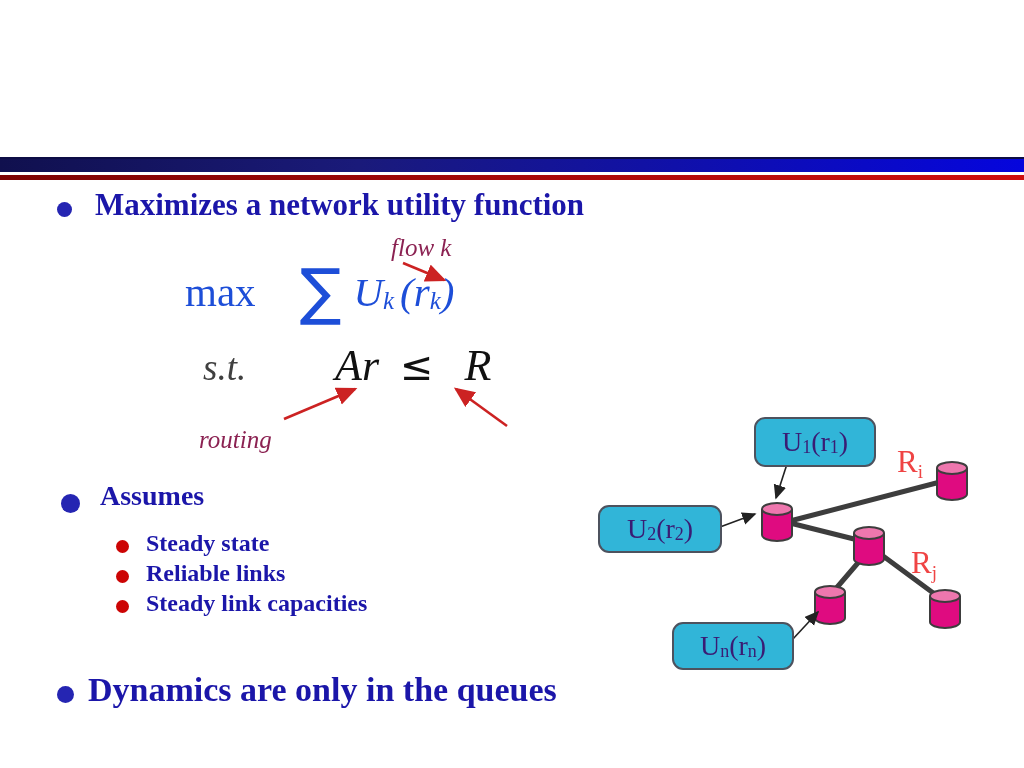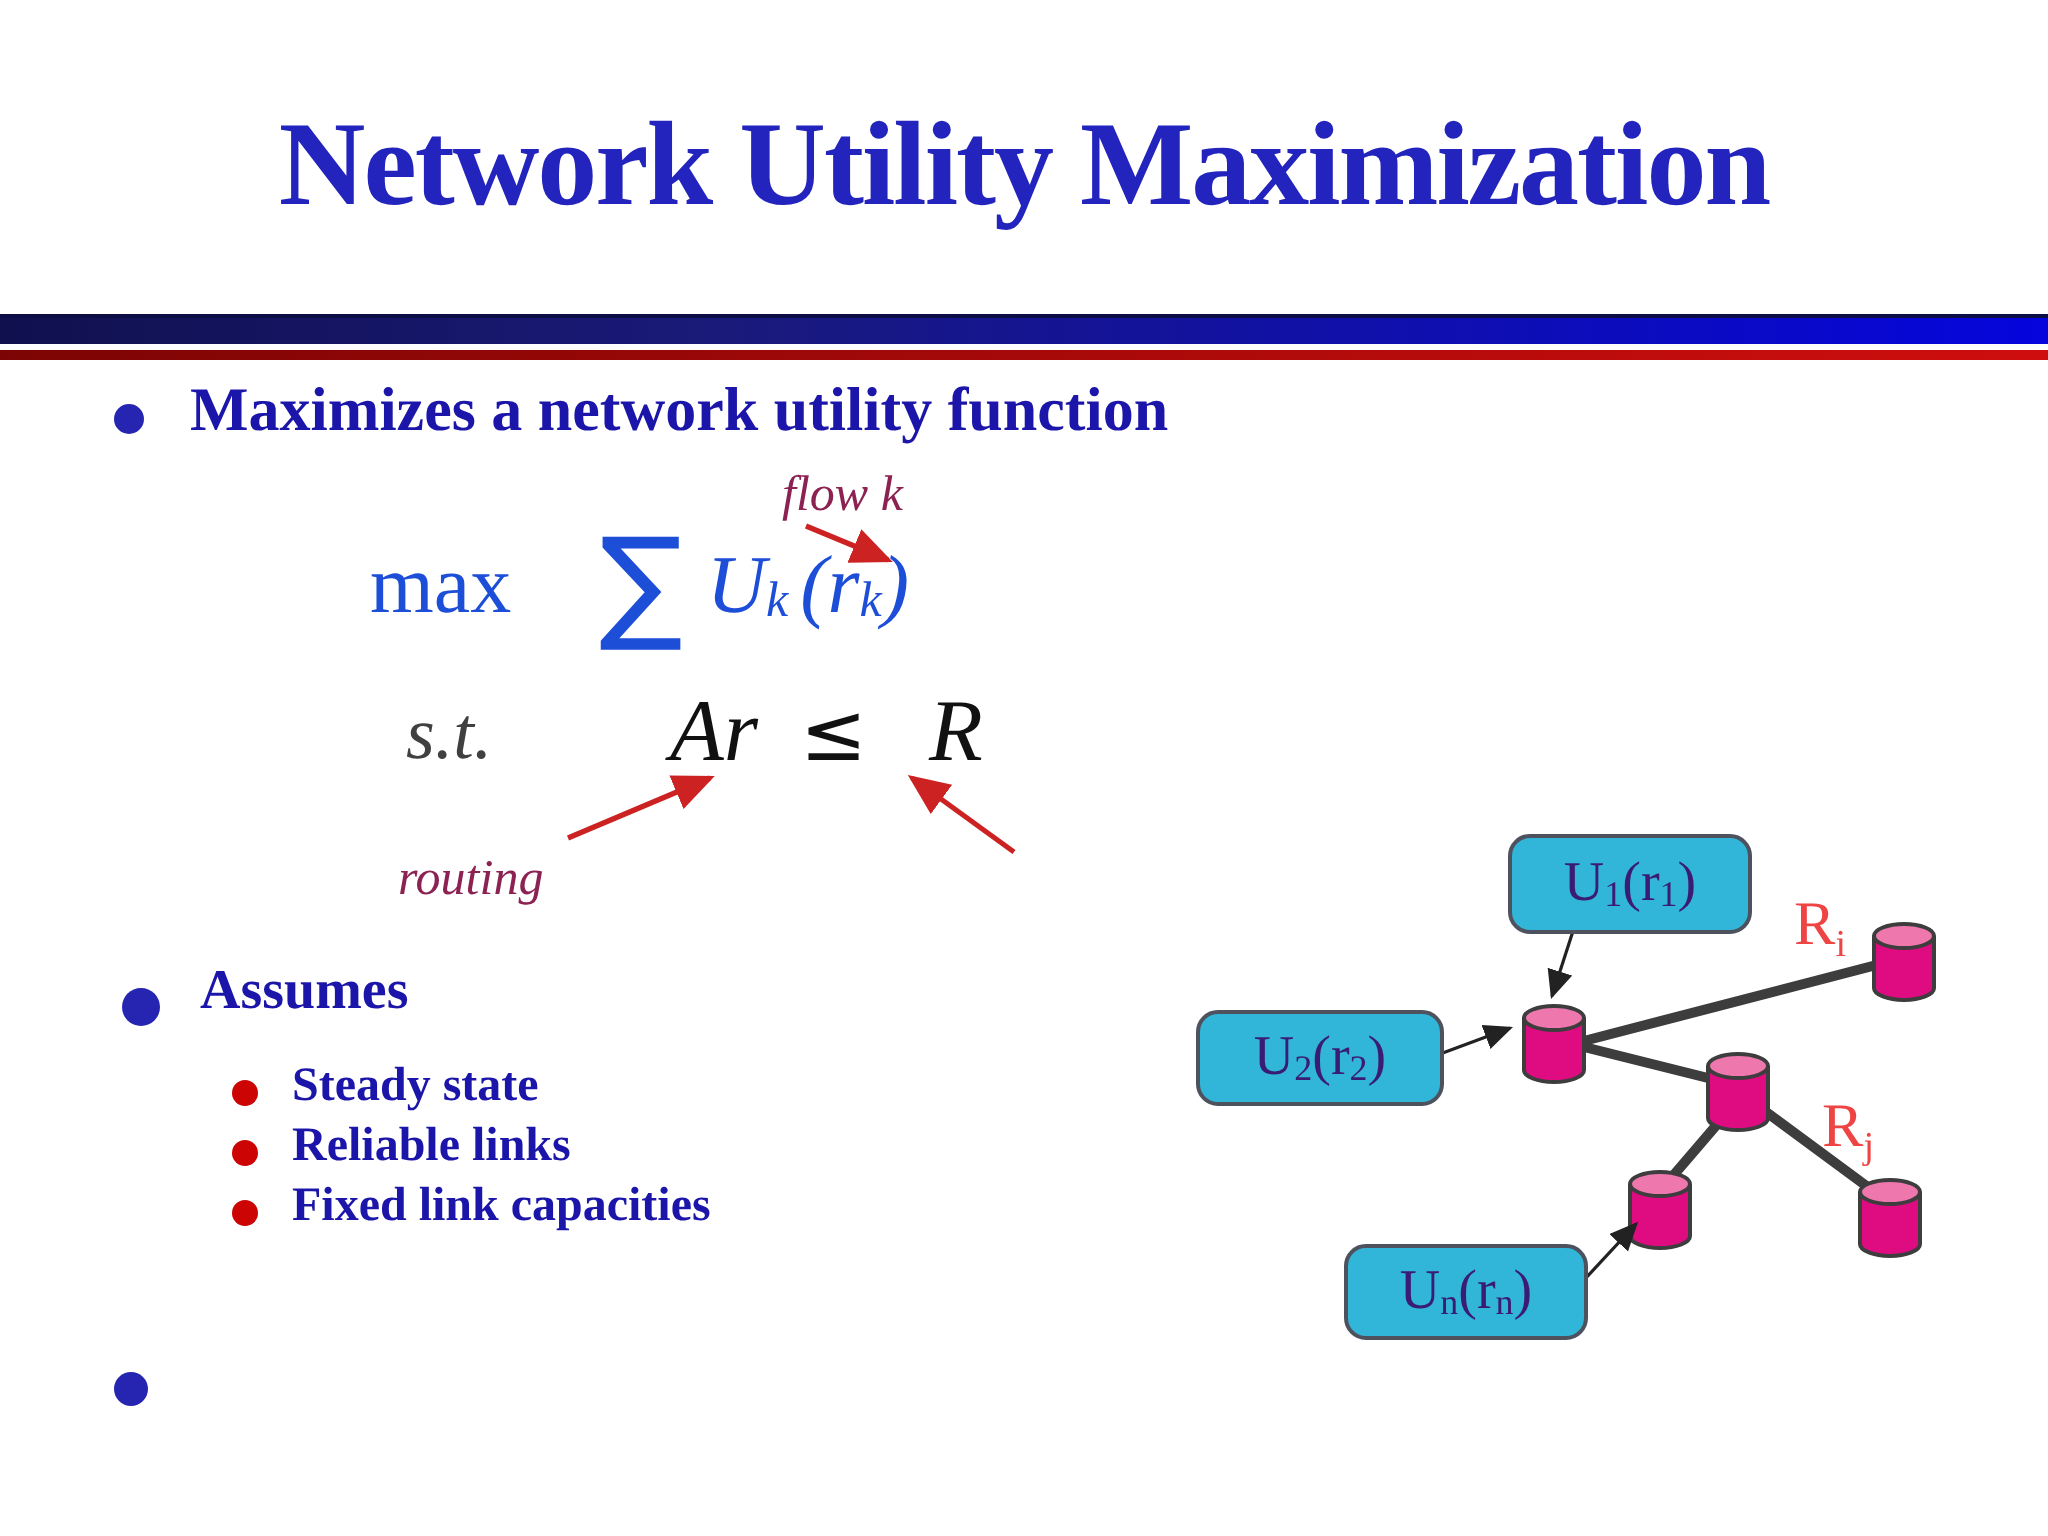--- a/index.html
+++ b/index.html
@@ -52,21 +52,20 @@
   .r-label{position:absolute;color:#ef4444;font-size:31px;z-index:3;white-space:nowrap;}
   .r-sub{font-size:19px;position:relative;top:0.30em;}
   #net-svg{position:absolute;left:0;top:0;z-index:2;pointer-events:none;}
   .txt{z-index:4;}
 </style>
 </head>
 <body>
 
 <div id="slide">
 
-  <div class="title txt">Network Utility Maximization</div>
   <div class="rule-blue"></div>
   <div class="rule-red"></div>
 
   <div class="dot txt" style="left:57px;top:202px;width:15px;height:15px;"></div>
   <div class="b-text b1 txt">Maximizes a network utility function</div>
 
   <div class="annot an-flow txt">flow k</div>
 
   <div class="math-line1 txt">
     <span class="m-max">max</span>
@@ -89,23 +88,24 @@
   <div class="annot an-routing txt">routing</div>
 
   <div class="dot txt" style="left:61px;top:494px;width:19px;height:19px;"></div>
   <div class="b-text b2 txt">Assumes</div>
 
   <div class="subdot txt" style="left:116px;top:540px;width:13px;height:13px;"></div>
   <div class="sub-text txt" style="top:530px;">Steady state</div>
   <div class="subdot txt" style="left:116px;top:570px;width:13px;height:13px;"></div>
   <div class="sub-text txt" style="top:560px;">Reliable links</div>
   <div class="subdot txt" style="left:116px;top:600px;width:13px;height:13px;"></div>
-  <div class="sub-text txt" style="top:590px;">Fixed link capacities</div>
+  <div class="sub-text txt" style="top:590px;">Steady link capacities</div>
 
   <div class="dot txt" style="left:57px;top:686px;width:17px;height:17px;"></div>
+  <div class="b-text b3 txt">Dynamics are only in the queues</div>
 
   <svg id="net-svg" width="1024" height="768">
     <defs>
       <marker id="redhead" markerWidth="9" markerHeight="8" refX="7" refY="3.5" orient="auto">
         <path d="M0,0 L8,3.5 L0,7 Z" fill="#cc2222"></path>
       </marker>
       <marker id="blackhead" markerWidth="10" markerHeight="9" refX="8" refY="4" orient="auto">
         <path d="M0,0 L9,4 L0,8 Z" fill="#222"></path>
       </marker>
     </defs>

